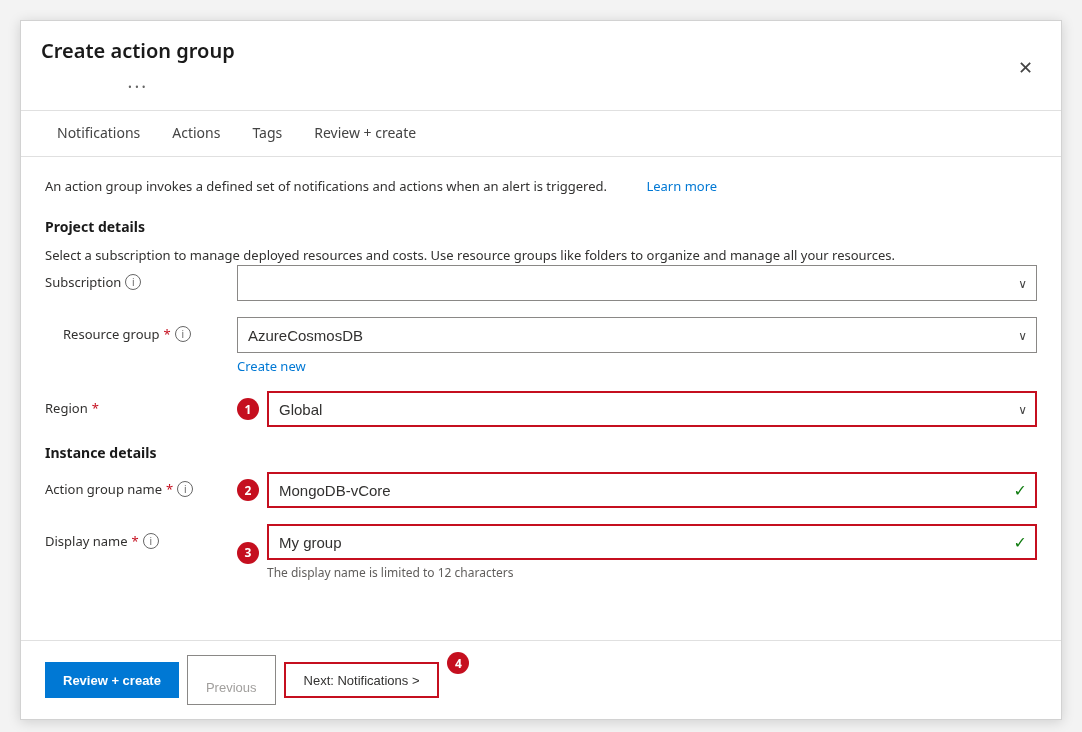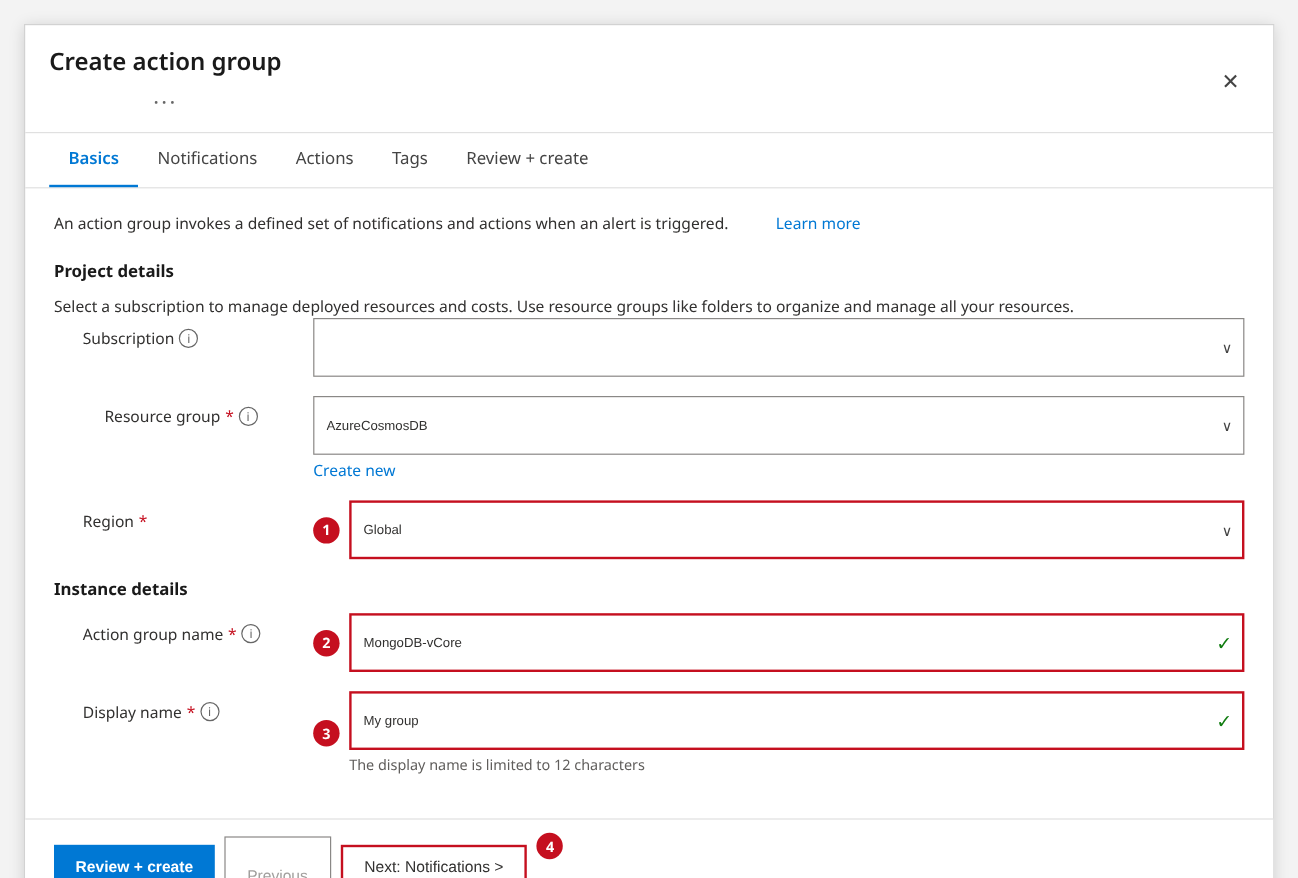--- a/index.html
+++ b/index.html
@@ -115,21 +115,20 @@
       gap: 12px;
     }
     .form-label {
       min-width: 180px;
       font-size: 13px;
       color: #323130;
       padding-top: 8px;
       display: flex;
       align-items: center;
       gap: 4px;
-      margin-left: 24px;
     }
     .info-icon {
       display: inline-flex;
       align-items: center;
       justify-content: center;
       width: 16px;
       height: 16px;
       border: 1px solid #666;
       border-radius: 50%;
       font-size: 10px;
@@ -138,24 +137,24 @@
       flex-shrink: 0;
     }
     .form-control-wrapper {
       flex: 1;
       position: relative;
     }
     .form-select, .form-input {
       width: 100%;
       padding: 6px 10px;
       border: 1px solid #8a8886;
-      font-size: 11px;
+      font-size: 15px;
       color: #323130;
       background: #fff;
-      height: 49px;
+      height: 36px;
     }
     .form-select {
       appearance: none;
       -webkit-appearance: none;
       cursor: pointer;
       padding-right: 30px;
     }
     .select-wrapper {
       position: relative;
       width: 100%;
@@ -273,21 +272,20 @@
 
   <div class="dialog-header">
     <div class="dialog-title-row">
       <span class="dialog-title">Create action group</span>
       <span class="dialog-title-dots">···</span>
     </div>
     <button class="close-btn">✕</button>
   </div>
 
   <div class="tabs">
-    <div class="tab active">Basics</div>
     <div class="tab">Notifications</div>
     <div class="tab">Actions</div>
     <div class="tab">Tags</div>
     <div class="tab">Review + create</div>
   </div>
 
   <div class="dialog-body">
     <p class="info-text">
       <span>An action group invokes a defined set of notifications and actions when an alert is triggered.</span>
       <a href="#">Learn more</a>

